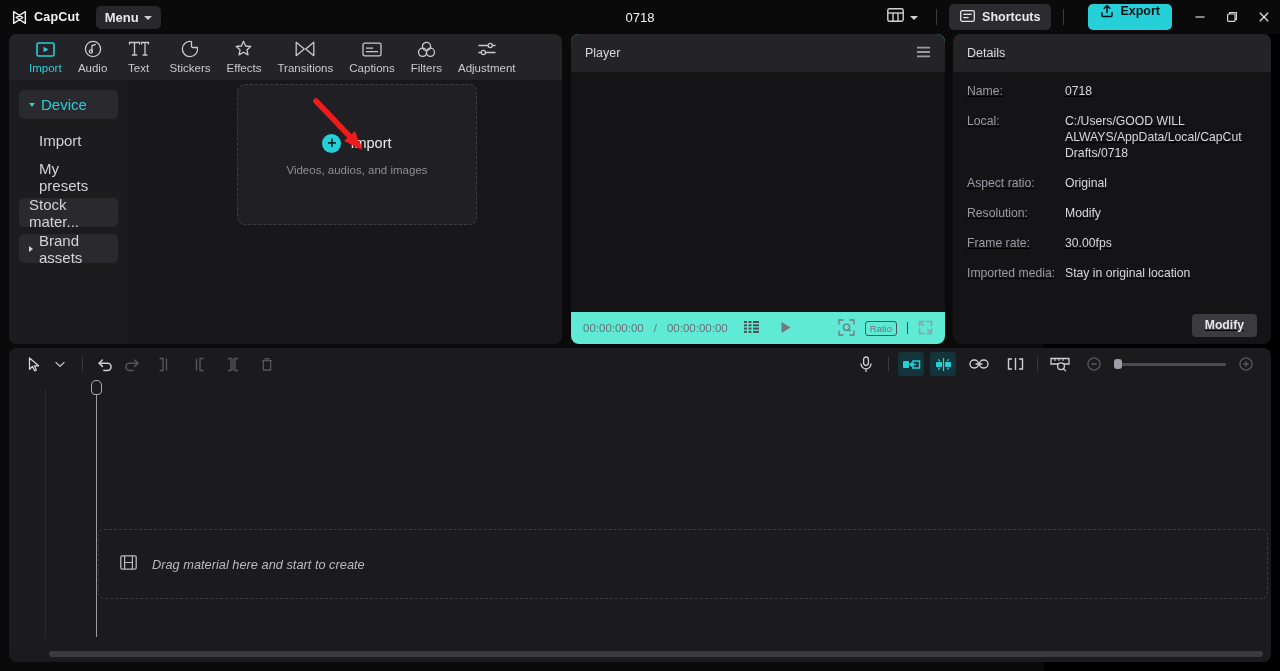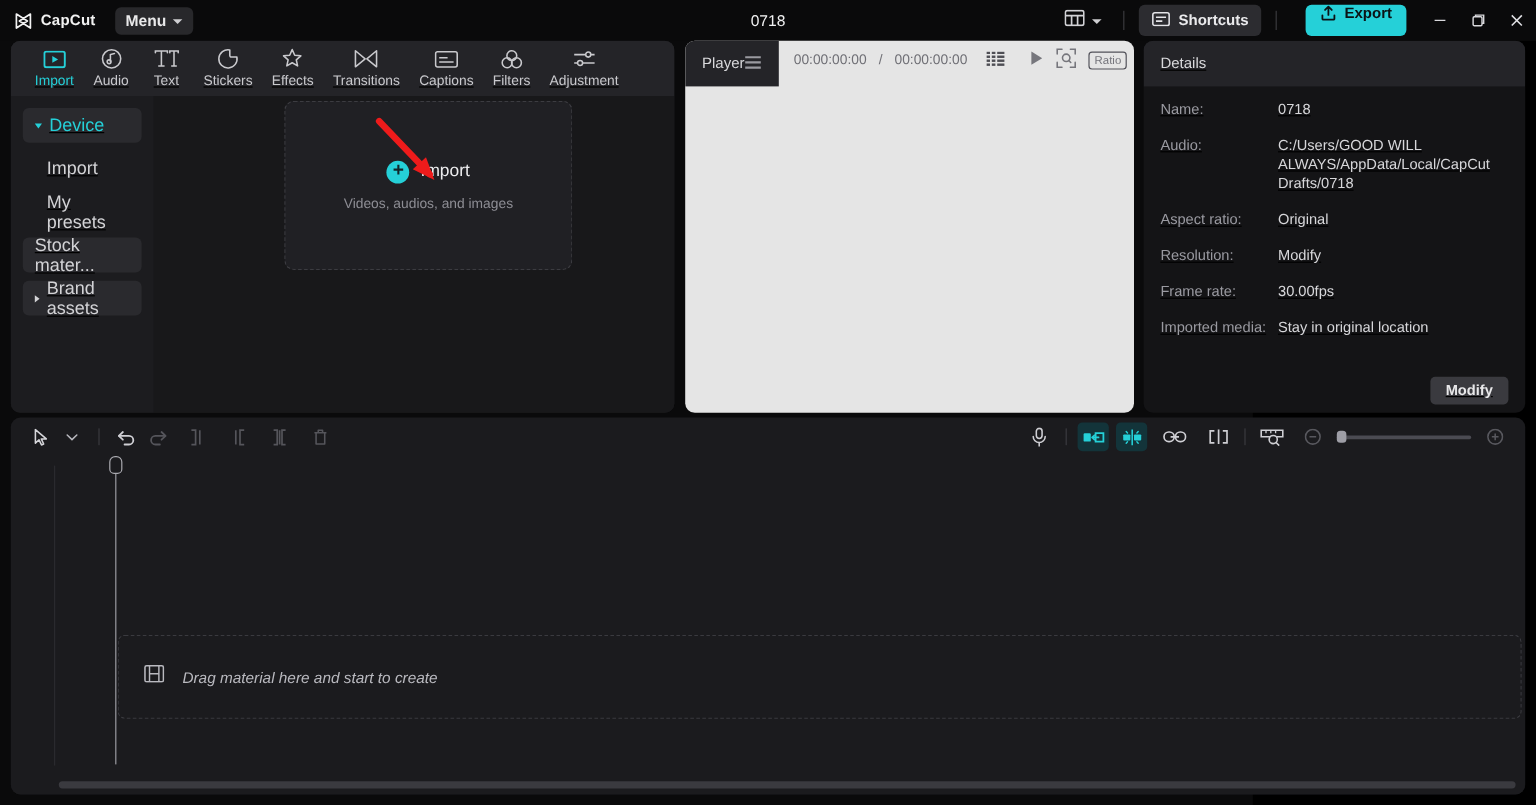--- a/index.html
+++ b/index.html
@@ -46,21 +46,21 @@
     border-radius: 5px; background: #25d0d8; color: #0b1316; font-size: 12.5px; font-weight: 700; cursor: pointer;
   }
   .wincontrols { display: flex; align-items: center; margin-left: 12px; }
   .wc { width: 32px; height: 34px; display: flex; align-items: center; justify-content: center; cursor: pointer; }
 
   
   .panels { position: absolute; left: 0; top: 34px; width: 1280px; height: 310px; }
 
   .left-panel {
     position: absolute; left: 9px; top: 0; width: 553px; height: 310px;
-    background: #1c1c1f; border-radius: 8px; overflow: hidden; text-decoration: underline;
+    background: #1c1c1f; border-radius: 8px; overflow: hidden;
   }
   .tabbar { display: flex; align-items: flex-start; height: 46px; padding-left: 12px; background: #242428; }
   .tab {
     display: flex; flex-direction: column; align-items: center; justify-content: flex-start;
     gap: 3px; padding: 5px 8px 0; min-width: 46px; cursor: pointer;
     color: #c9c9cd; font-size: 11.5px;
   }
   .tab .ticon { height: 20px; display: flex; align-items: center; justify-content: center; }
   .tab.active { color: #25d0d8; }
 
@@ -88,21 +88,21 @@
     width: 19px; height: 19px; border-radius: 50%; background: #25d0d8;
     display: flex; align-items: center; justify-content: center;
     color: #13262a; font-size: 16px; font-weight: 700; line-height: 1;
   }
   .dz-title { color: #ececee; font-size: 14.5px; }
   .dz-sub { color: #8d8d94; font-size: 11.5px; margin-top: 11px; }
   .arrow-svg { position: absolute; left: 72px; top: 10px; pointer-events: none; }
 
   .player-panel {
     position: absolute; left: 571px; top: 0; width: 374px; height: 310px;
-    background: #e5e5e5; border-radius: 8px; overflow: hidden; display: flex; 
+    background: #5eead4; border-radius: 8px; overflow: hidden; display: flex; flex-direction: column;
   }
   .panel-head {
     height: 38px; background: #242428; display: flex; align-items: center;
     padding: 0 14px; color: #d9d9dc; font-size: 12.5px;
   }
   .panel-head .hamb { margin-left: auto; cursor: pointer; }
   .player-stage { flex: 1; background: #141416; }
   .player-bar {
     height: 32px; display: flex; align-items: center; padding: 0 12px;
     color: #6f6f75; font-size: 11.5px; gap: 10px;
@@ -434,21 +434,21 @@
     <div class="details-panel">
       <div class="panel-head">
         <span>Details</span>
       </div>
       <div class="details-body">
         <div class="d-row">
           <span class="d-key">Name:</span>
           <span class="d-val">0718</span>
         </div>
         <div class="d-row">
-          <span class="d-key">Audio:</span>
+          <span class="d-key">Local:</span>
           <span class="d-val">C:/Users/GOOD WILL ALWAYS/AppData/Local/CapCut Drafts/0718</span>
         </div>
         <div class="d-row">
           <span class="d-key">Aspect ratio:</span>
           <span class="d-val">Original</span>
         </div>
         <div class="d-row">
           <span class="d-key">Resolution:</span>
           <span class="d-val">Modify</span>
         </div>

